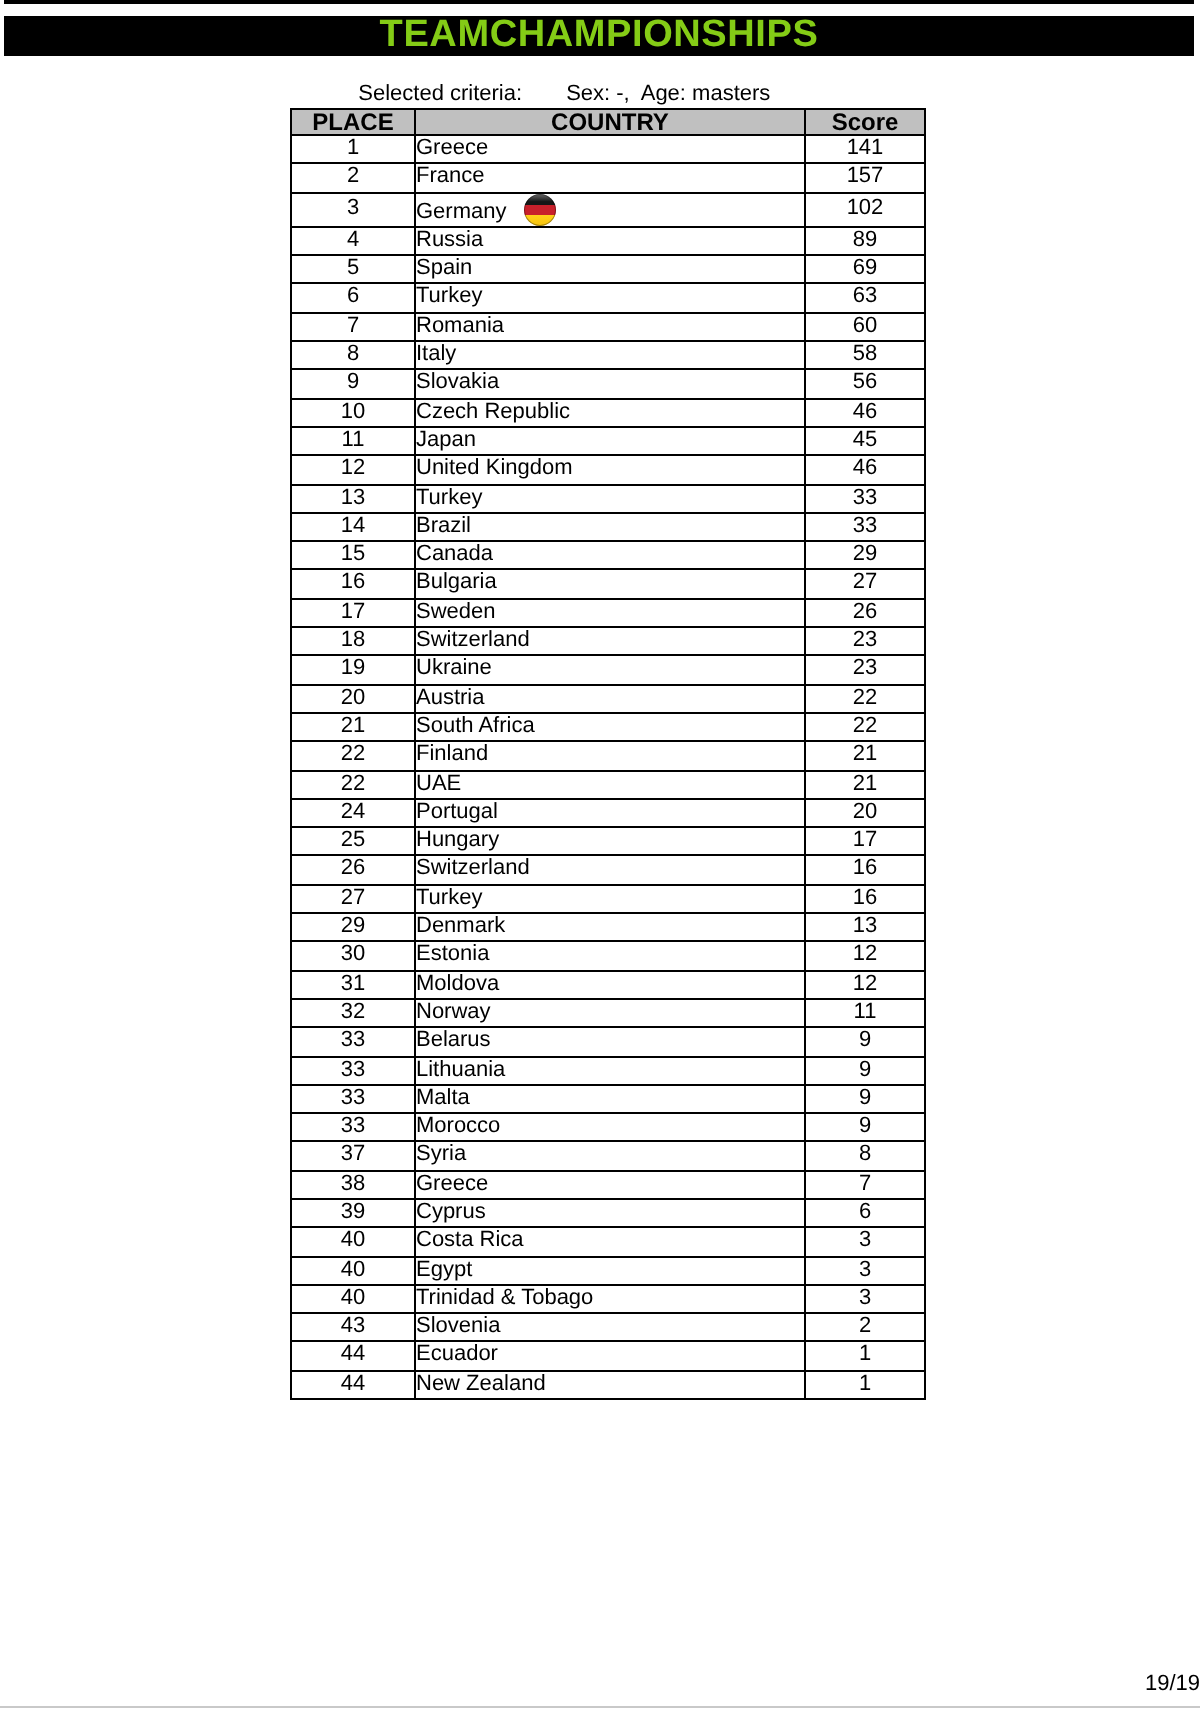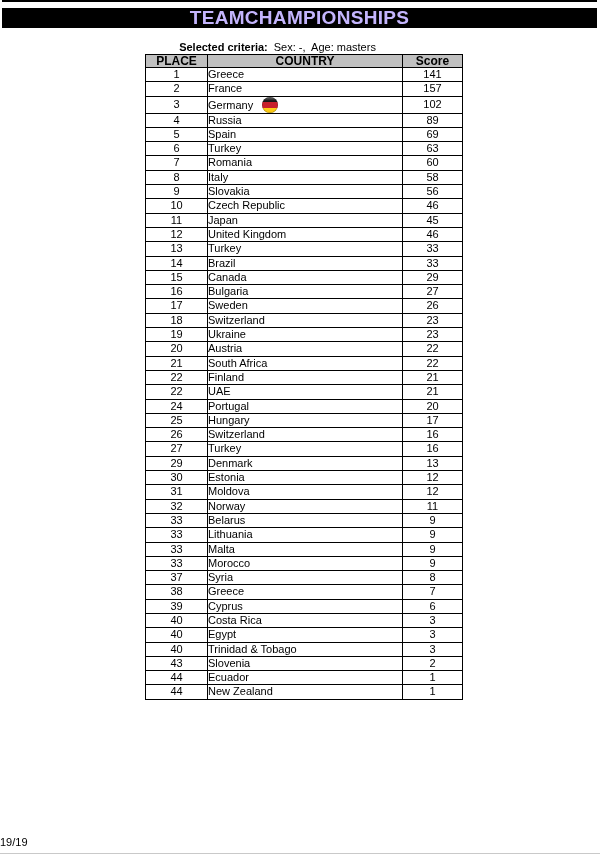--- a/index.html
+++ b/index.html
@@ -9,29 +9,29 @@
     font-family: "Liberation Sans", sans-serif;
     position: relative;
     overflow: hidden;
   }
   .top-rule {
     position: absolute; top: 0; left: 2px; right: 3px;
     height: 2px; background: #000;
   }
   .title-bar {
     position: absolute; top: 8px; left: 2px; right: 3px; height: 20px;
-    background: #000; color: #c4b5fd;
+    background: #000; color: #84cc16;
     text-align: center; font-weight: bold; font-size: 19px; line-height: 20px;
     letter-spacing: 0.3px;
   }
   .criteria {
     position: absolute; top: 29px; left: 173px;
     font-size: 11px; color: #000; white-space: pre;
   }
-  .crit-label { font-weight: bold; margin-right: 6px; }
+  .crit-label { font-weight: normal; margin-right: 22px; }
   table.results {
     position: absolute; top: 54px; left: 145px;
     width: 317px; border-collapse: collapse; table-layout: fixed;
   }
   table.results th, table.results td {
     border: 1.5px solid #000;
     padding: 0;
     font-size: 11px;
     white-space: nowrap;
   }
@@ -52,21 +52,21 @@
     border-radius: 50%;
     margin-left: 9px; vertical-align: -4px;
     background: linear-gradient(to bottom,
       #6a6a6a 0%, #3b3b3b 14%, #161616 24%, #161616 34%,
       #c8202b 34%, #c8202b 66%,
       #ffd019 66%, #f6c40e 100%);
     box-shadow: inset 0 0 0 0.5px rgba(0,0,0,0.35);
   }
   .footer-page {
     position: absolute; top: 836px; left: 0; width: 100%;
-    text-align: left; font-size: 11px; color: #000;
+    text-align: right; font-size: 11px; color: #000;
   }
   .bottom-rule {
     position: absolute; top: 853px; left: 0; width: 100%;
     height: 1px; background: #c9c9c9;
   }
 </style>
 </head>
 <body>
 
 <div class="top-rule"></div>

